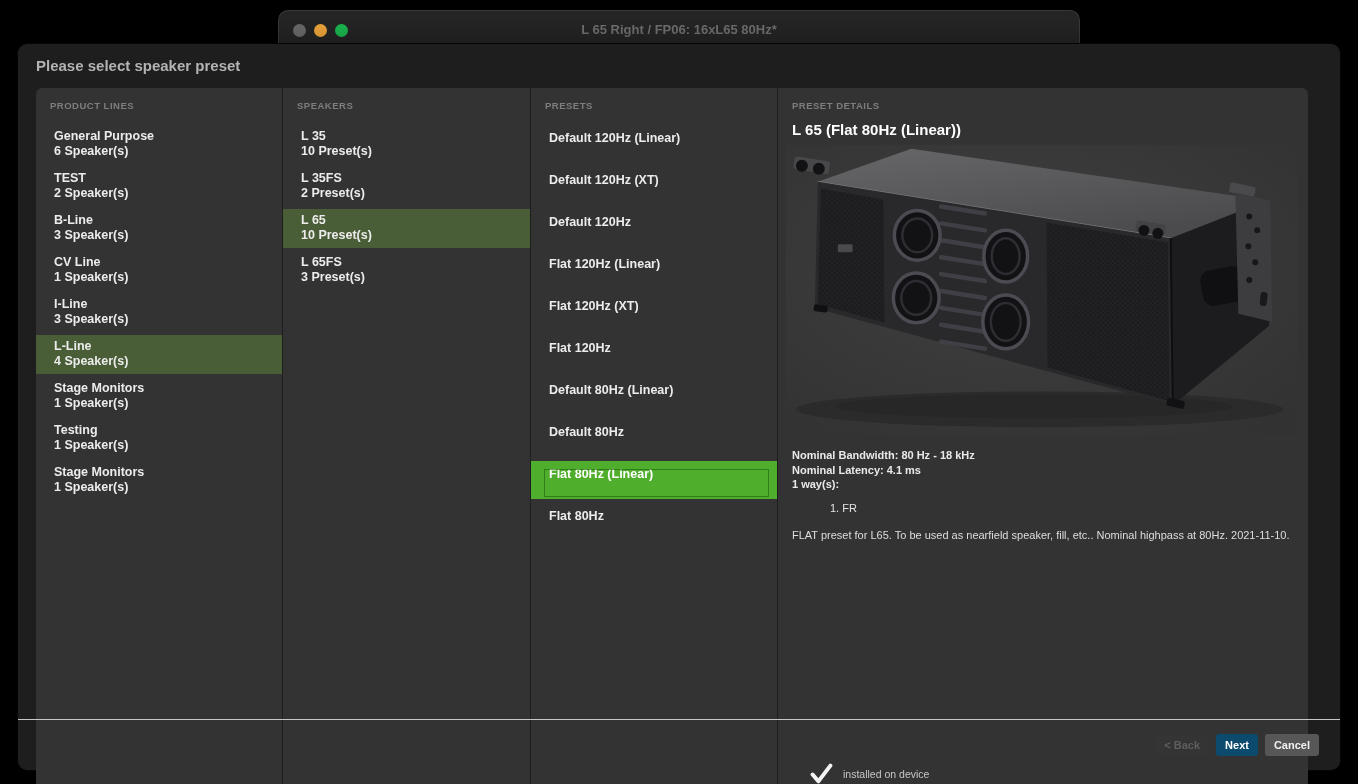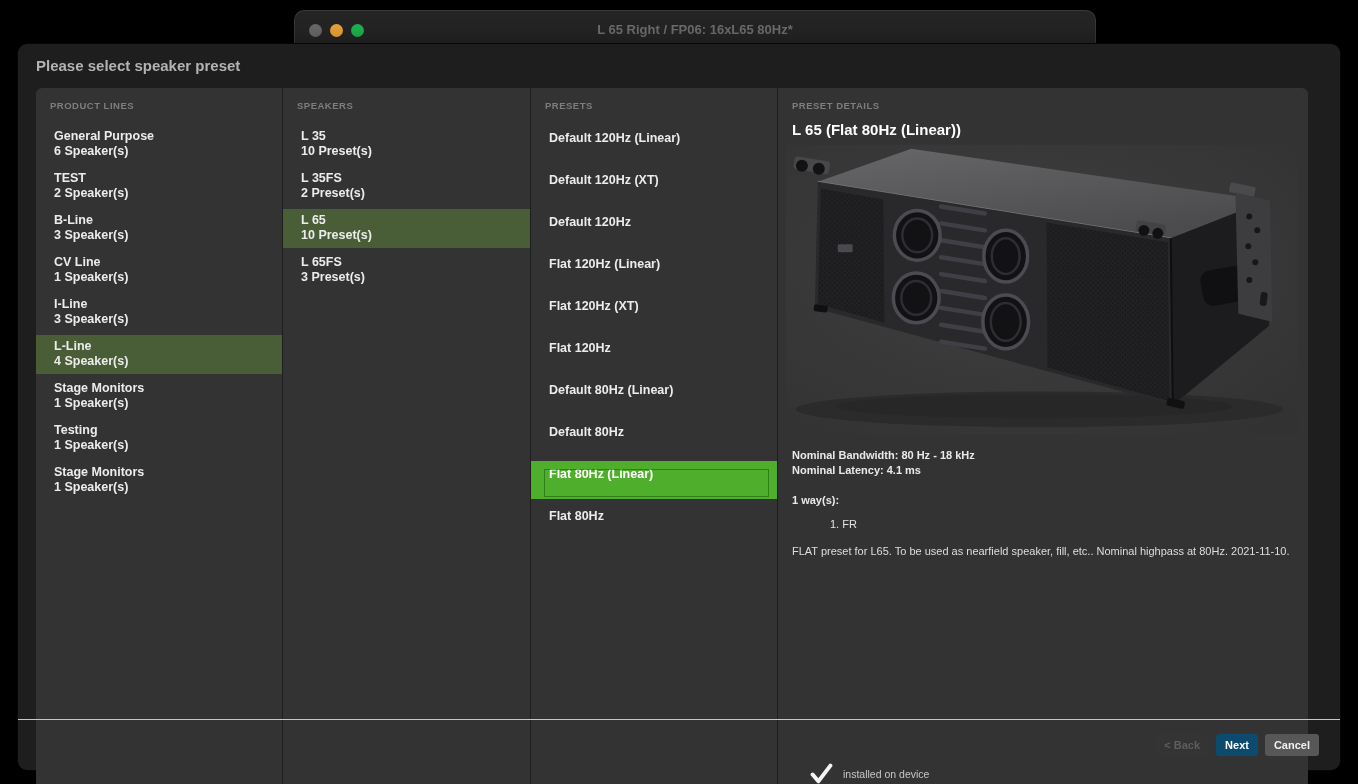--- a/index.html
+++ b/index.html
@@ -1,21 +1,21 @@
 <!DOCTYPE html>
 <html><head>
 <meta charset="utf-8">
 <style>
   html,body{margin:0;padding:0;background:#000;width:1358px;height:784px;overflow:hidden;
     font-family:"Liberation Sans","DejaVu Sans",sans-serif;}
   .stage{position:relative;width:1358px;height:784px;background:#000;}
 
   
   .titlebar{position:absolute;left:278px;top:10px;width:802px;height:40px;background:#252525;
-    border:1px solid #3a3a3a;border-bottom:none;border-radius:10px 10px 0 0;box-sizing:border-box;margin-left:16px;}
+    border:1px solid #3a3a3a;border-bottom:none;border-radius:10px 10px 0 0;box-sizing:border-box;}
   .lights{position:absolute;left:14px;top:13px;display:flex;gap:8px;}
   .light{width:13px;height:13px;border-radius:50%;display:inline-block;}
   .light.gray{background:#6b6b6b;}
   .light.orange{background:#f0a63c;}
   .light.green{background:#1cb850;}
   .win-title{height:38px;line-height:38px;text-align:center;color:#707070;font-weight:700;font-size:13px;}
 
   
   .dialog{position:absolute;left:18px;top:44px;width:1322px;height:726px;background:#1e1e1e;
     border-radius:9px;box-shadow:0 0 0 1px #050505,0 12px 40px rgba(0,0,0,.75);}
@@ -40,21 +40,21 @@
     margin-bottom:4px;font-size:12.5px;font-weight:700;color:#ececec;cursor:default;}
   .preset-item.selected{background:#4fae2c;color:#ffffff;}
   .preset-item.selected::after{content:"";position:absolute;left:13px;right:8px;top:8px;bottom:2px;
     border:1px solid rgba(25,95,10,.6);pointer-events:none;}
 
   
   .details-title{margin:10px 16px 0 14px;font-size:15px;font-weight:700;color:#ffffff;}
   .image-wrap{margin:6px 10px 0 8px;height:292px;}
   .details-body{margin:12px 14px 0 14px;color:#e9e9e9;}
   .spec{font-size:11px;font-weight:700;line-height:15px;color:#e9e9e9;}
-  .ways-label{margin-top:16px;font-size:11px;font-weight:700;color:#e9e9e9;}
+  .ways-label{font-size:11px;font-weight:700;color:#e9e9e9;}
   .way{margin:12px 0 0 38px;font-size:11px;color:#e4e4e4;}
   .desc{margin-top:14px;font-size:11px;line-height:14px;color:#dedede;max-width:500px;}
   .badges{position:absolute;left:32px;bottom:10px;margin-top:16px;}
   .badge{display:flex;align-items:center;gap:10px;height:27px;}
   .badge-label{font-size:10.5px;color:#c7c7c7;}
 
   
   .footer{position:absolute;left:0;right:0;bottom:0;height:51px;border-top:1px solid #c7c7c7;
     display:flex;align-items:center;justify-content:flex-end;gap:7px;padding-right:21px;box-sizing:border-box;}
   .btn{height:22px;padding:0 9px;border:none;border-radius:3px;font-size:11px;font-weight:700;

